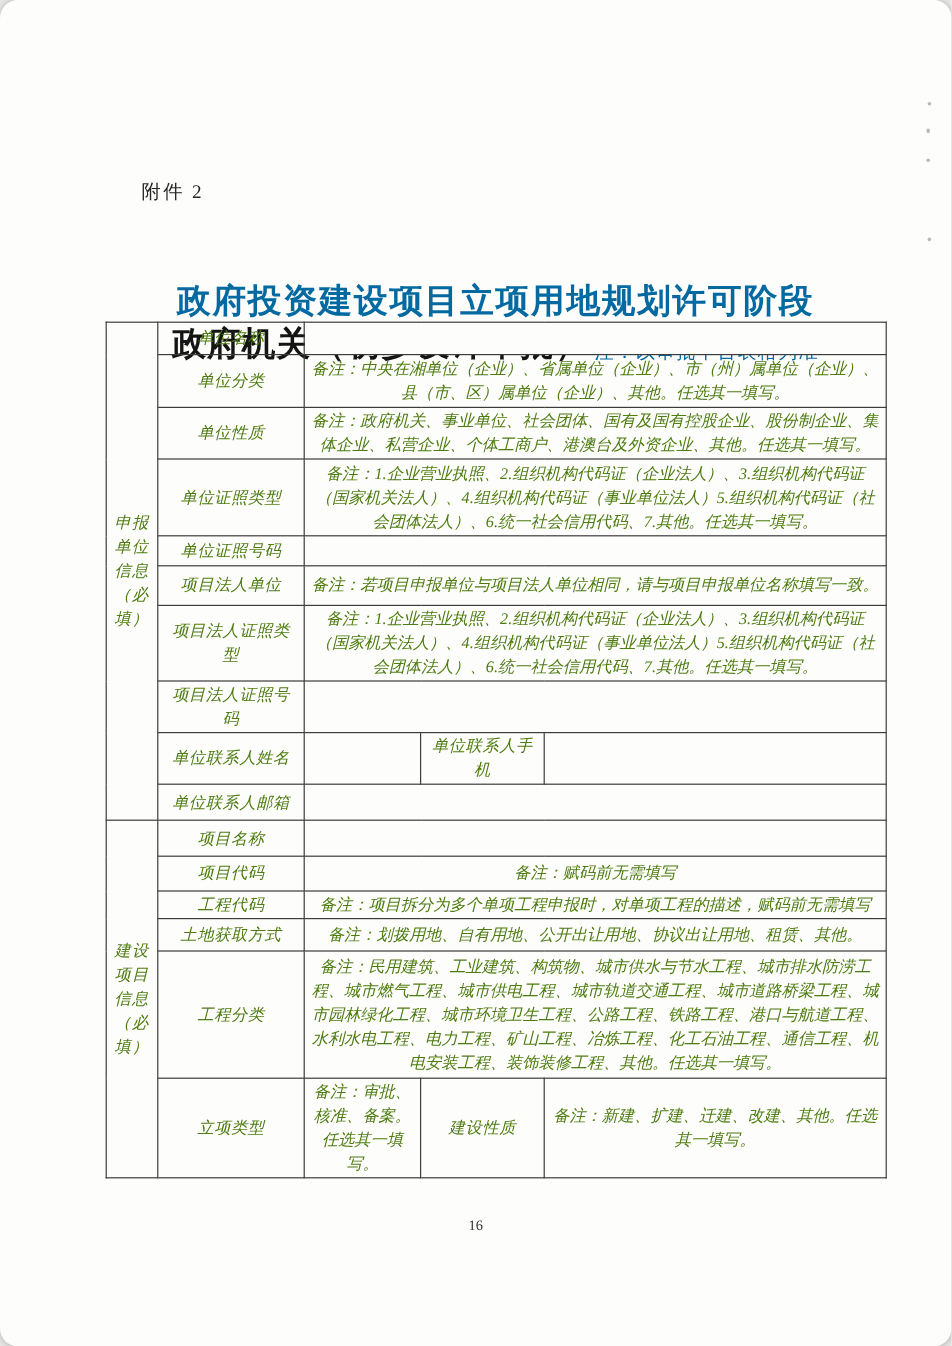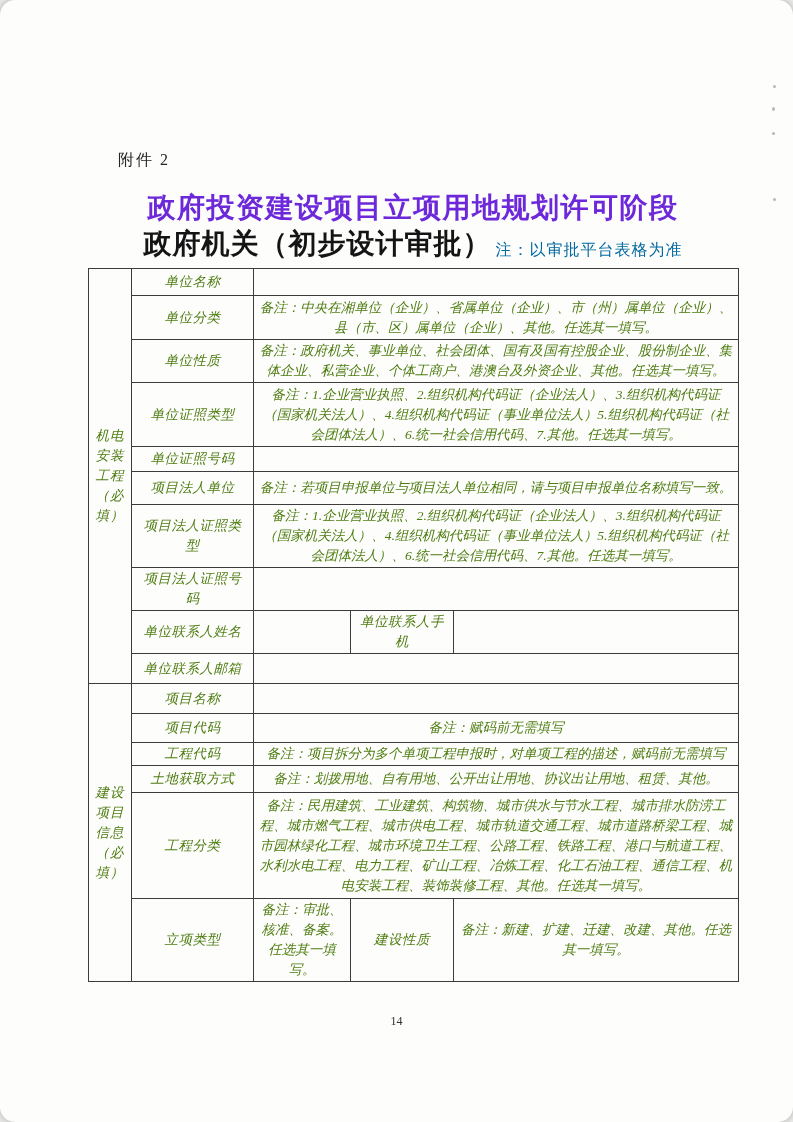--- a/index.html
+++ b/index.html
@@ -14,22 +14,23 @@
     box-shadow:0 0 6px rgba(0,0,0,.25);
     border-radius:15px;
   }
   .content{position:absolute;left:88px;top:0;width:650px;}
   .attachment{
     position:absolute;left:30px;top:150px;
     font-size:16px;letter-spacing:2px;color:#262626;
   }
   .title-block{position:absolute;top:190px;left:0;width:650px;text-align:center;}
   .title-line1{
-    font-size:28px;font-weight:bold;letter-spacing:1.5px;color:#6d28d9;
+    font-size:28px;font-weight:bold;letter-spacing:1.5px;color:#0369a1;
     line-height:36px;
+    margin-top:44px;
   }
   .title-line2{
     font-size:28px;font-weight:bold;letter-spacing:1px;color:#141414;
     line-height:36px;white-space:nowrap;
   }
   .title-note{
     font-size:16px;font-weight:normal;letter-spacing:1px;color:#0369a1;
     margin-left:4px;vertical-align:-2px;
   }
   table.form{
@@ -79,21 +80,21 @@
       <colgroup>
         <col style="width:43px">
           <col style="width:122px">
           <col style="width:97px">
           <col style="width:103px">
           <col style="width:285px">
       </colgroup>
 
       <tbody>
           <tr style="height:27px">
-        <td class="sec" rowspan="10">机电安装工程（必填）</td>
+        <td class="sec" rowspan="10">申报单位信息（必填）</td>
         <td class="lbl">单位名称</td>
         <td class="blank" colspan="3"></td>
       </tr>
       <tr style="height:44px">
         <td class="lbl">单位分类</td>
         <td class="note" colspan="3">备注：中央在湘单位（企业）、省属单位（企业）、市（州）属单位（企业）、县（市、区）属单位（企业）、其他。任选其一填写。</td>
       </tr>
       <tr style="height:42px">
         <td class="lbl">单位性质</td>
         <td class="note" colspan="3">备注：政府机关、事业单位、社会团体、国有及国有控股企业、股份制企业、集体企业、私营企业、个体工商户、港澳台及外资企业、其他。任选其一填写。</td>
@@ -153,19 +154,19 @@
       <tr style="height:63px">
         <td class="lbl">立项类型</td>
         <td class="note">备注：审批、核准、备案。任选其一填写。</td>
         <td class="lbl">建设性质</td>
         <td class="note-center">备注：新建、扩建、迁建、改建、其他。任选其一填写。</td>
       </tr>
     </tbody>
       </table>
   </div>
 
-  <div class="page-number">14</div>
+  <div class="page-number">16</div>
 
   <div class="speck" style="left:773px;top:85px;width:3px;height:3px;"></div>
   <div class="speck" style="left:772px;top:107px;width:3px;height:4px;"></div>
   <div class="speck" style="left:772px;top:132px;width:3px;height:3px;"></div>
   <div class="speck" style="left:773px;top:198px;width:3px;height:3px;"></div>
 </div>
 
 </body></html>

